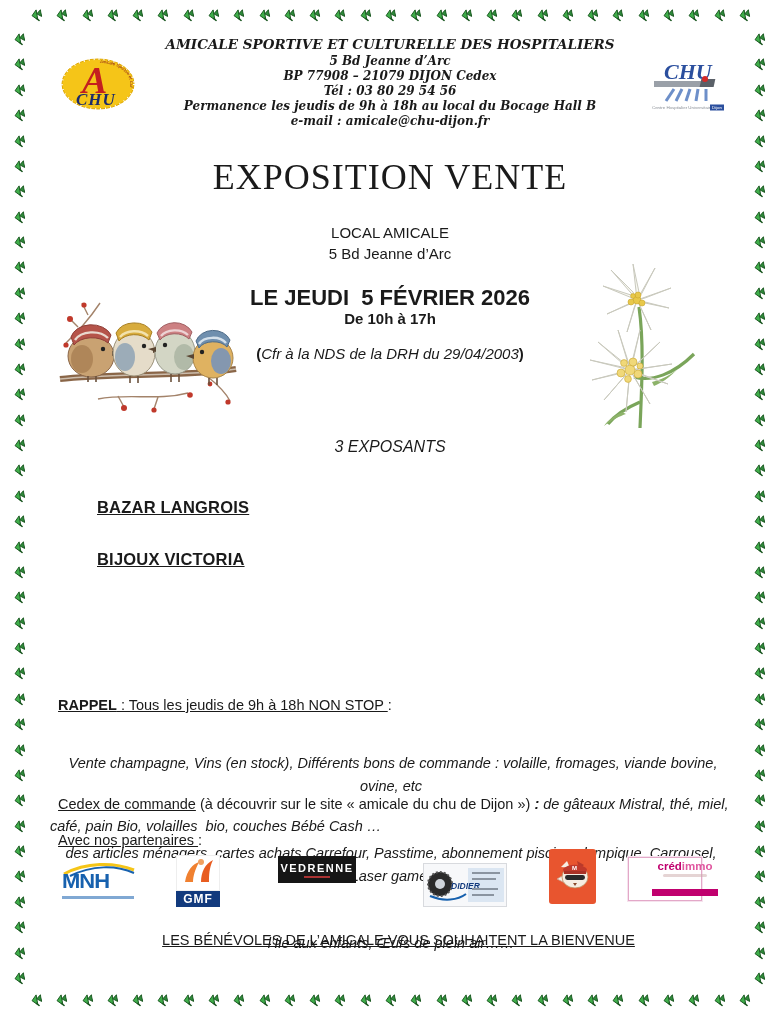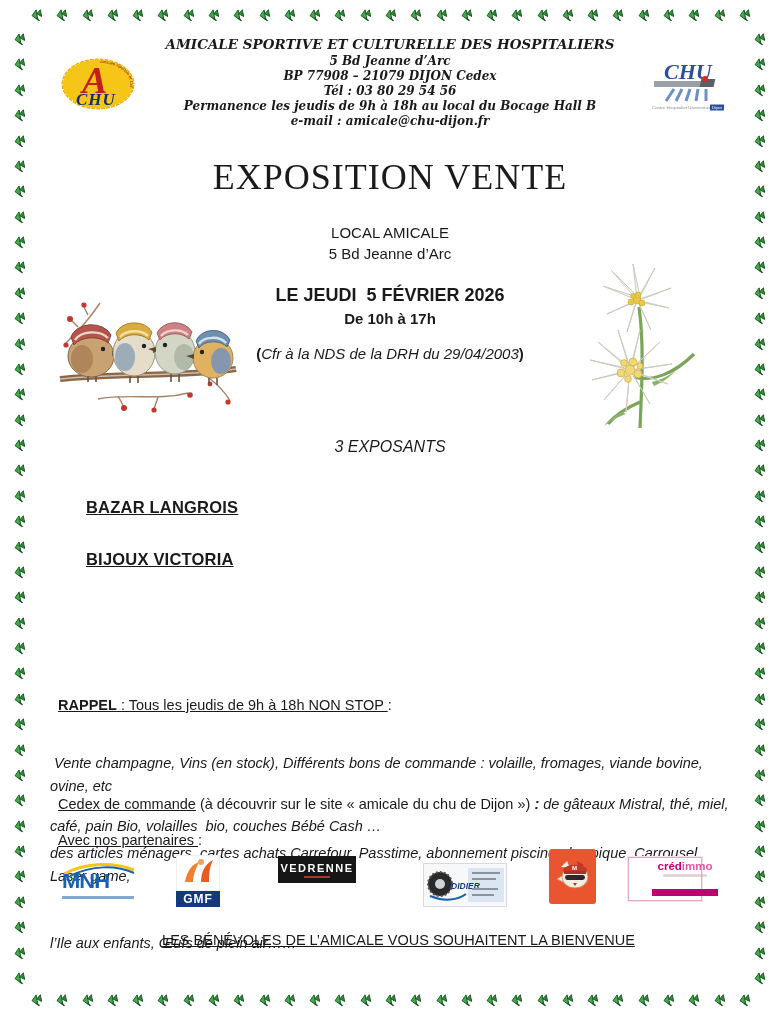--- a/index.html
+++ b/index.html
@@ -21,32 +21,32 @@
 
   
   .hdr{left:120px;right:120px;top:37px;font-family:"DejaVu Serif",serif;
        font-weight:bold;font-style:italic;line-height:15px;font-size:12px;}
   .hdr .org{font-size:13.5px;margin-bottom:2px;}
 
   .title{left:0;right:0;top:156px;font-family:"Liberation Serif",serif;
          font-size:36px;letter-spacing:1px;}
   .loc1{left:0;right:0;top:224px;font-size:15px;}
   .loc2{left:0;right:0;top:245px;font-size:15px;}
-  .date{left:0;right:0;top:285px;font-size:18px;font-weight:bold;}
+  .date{left:0;right:0;top:285px;font-size:22px;font-weight:bold;}
   .hours{left:0;right:0;top:310px;font-size:15px;font-weight:bold;}
   .cfr{left:0;right:0;top:345px;font-size:15px;}
   .cfr .par{font-weight:bold;}
   .expocount{left:0;right:0;top:438px;font-size:16px;font-style:italic;}
 
-  .expolist{left:86px;top:498px;}
+  .expolist{left:97px;top:498px;}
   .expolist .exposant{font-size:16.5px;font-weight:bold;text-decoration:underline;
         margin-bottom:33px;letter-spacing:.2px;}
 
   .rappel{left:50px;top:681px;font-size:14.5px;}
-  .para{left:50px;right:48px;top:707px;font-size:14.5px;font-style:italic;line-height:22.5px;}
+  .para{left:50px;right:48px;top:707px;font-size:14.5px;font-style:italic;line-height:22.5px;text-align:center;}
   .bons{left:50px;right:42px;top:770px;font-size:14.5px;line-height:22.5px;}
   .partnerslbl{left:50px;top:816px;font-size:14.5px;}
 
   .footer{left:0;right:0;top:932px;font-size:14.5px;font-weight:normal;text-decoration:underline;padding-left:17px;}
 
   
   .logo-box{position:absolute;}
   .vedrenne{background:#161616;color:#ffffff;width:78px;height:27px;
      display:flex;flex-direction:column;align-items:center;justify-content:center;
      font-size:11px;letter-spacing:1.5px;font-weight:bold;}

